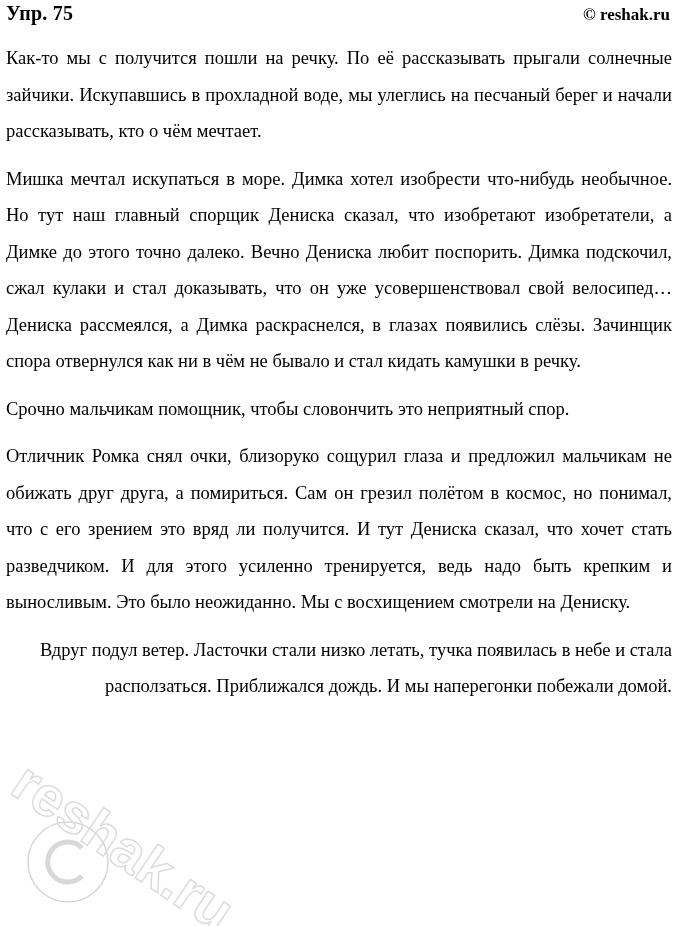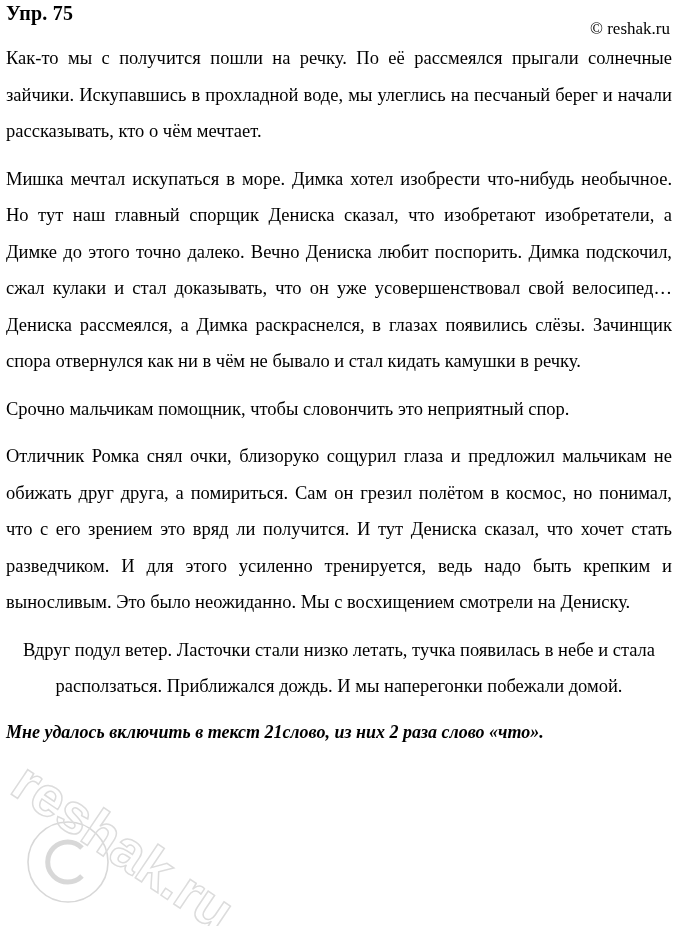--- a/index.html
+++ b/index.html
@@ -36,39 +36,40 @@
   }
   .exercise-title {
     font-size: 20px;
     font-weight: bold;
     line-height: 26px;
     letter-spacing: 0.2px;
   }
   .copyright {
     font-size: 17px;
     line-height: 22px;
-    padding-top: 18px;
+    padding-top: 4px;
     padding-right: 2px;
     white-space: nowrap;
+    font-weight: bold;
   }
 
   
   .body-text {
     margin-top: 6px;
   }
   .para {
     font-size: 18.5px;
     line-height: 36.5px;
     text-align: justify;
     text-justify: inter-word;
     margin: 0 0 11px 0;
     hyphens: none;
   }
   .para.last-left {
-    text-align: center;
+    text-align: right;
   }
   .para b {
     font-weight: normal;
   }
   .para.conclusion {
     font-style: italic;
     font-weight: bold;
     text-align: left;
     font-size: 18px;
     line-height: 30px;
@@ -103,21 +104,20 @@
 </div>
 
 <div class="page">
 
   <div class="header">
     <div class="exercise-title">Упр. 75</div>
     <div class="copyright">© reshak.ru</div>
   </div>
 
   <div class="body-text">
-    <p class="para"><span>Как-то мы с получится пошли на ре</span><b>чк</b><span>у. По её рассмеялся прыгали сол</span><b>н</b><span>ечные зайчики. Искупавшись в прохладной воде, мы улеглись на пе</span><b>сч</b><span>аный берег и начали рассказывать, кто о чём ме</span><b>чт</b><span>ает.</span></p>
+    <p class="para"><span>Как-то мы с получится пошли на ре</span><b>чк</b><span>у. По её рассказывать прыгали сол</span><b>н</b><span>ечные зайчики. Искупавшись в прохладной воде, мы улеглись на пе</span><b>сч</b><span>аный берег и начали рассказывать, кто о чём ме</span><b>чт</b><span>ает.</span></p>
     <p class="para"><span>Мишка ме</span><b>чт</b><span>ал искупаться в море. Димка хотел изобрести </span><b>чт</b><span>о-нибудь необы</span><b>чн</b><span>ое. Но тут наш главный спо</span><b>рщ</b><span>ик Дениска сказал, </span><b>что</b><span> изобретают изобретатели, а Димке до этого то</span><b>чн</b><span>о далеко. Ве</span><b>чн</b><span>о Дениска любит поспорить. Димка подскочил, сжал кулаки и стал доказывать, что он уже усовершенствовал свой велосипед… Дениска рассмеялся, а Димка раскраснелся, в глазах появились слёзы. Зачи</span><b>нщ</b><span>ик спора отвернулся как ни в чём не бывало и стал кидать камушки в речку.</span></p>
     <p class="para"><span>Сро</span><b>чн</b><span>о мальчикам помо</span><b>щн</b><span>ик, </span><b>чт</b><span>обы слово</span><b>нч</b><span>ить это неприятный спор.</span></p>
     <p class="para"><span>Отли</span><b>чн</b><span>ик Ромка снял о</span><b>чк</b><span>и, близоруко сощурил глаза и предложил мальчикам не обижать друг друга, а помириться. Сам он грезил полётом в космос, но понимал, </span><b>что</b><span> с его зрением это вряд ли получится. И тут Дениска сказал, что хочет стать разве</span><b>дч</b><span>иком. И для этого усиленно тренируется, ведь надо быть крепким и выносливым. Это было неожиданно. Мы с восхищением смотрели на Дениску.</span></p>
     <p class="para last-left"><span>Вдруг подул ветер. Ласто</span><b>чк</b><span>и стали низко летать, ту</span><b>чк</b><span>а появилась в небе и стала расползаться. Приближался дождь. И мы наперегонки побежали домой.</span></p>
-    <p class="para conclusion">Мне удалось включить в текст 21слово, из них 2 раза слово «что».</p>
   </div>
 
 </div>
 
 </body></html>

